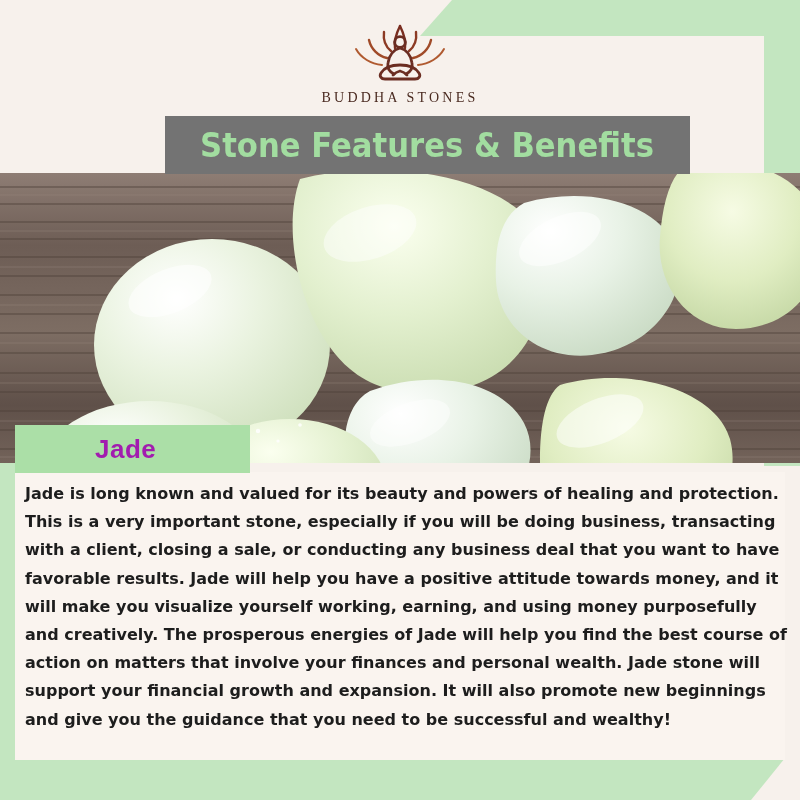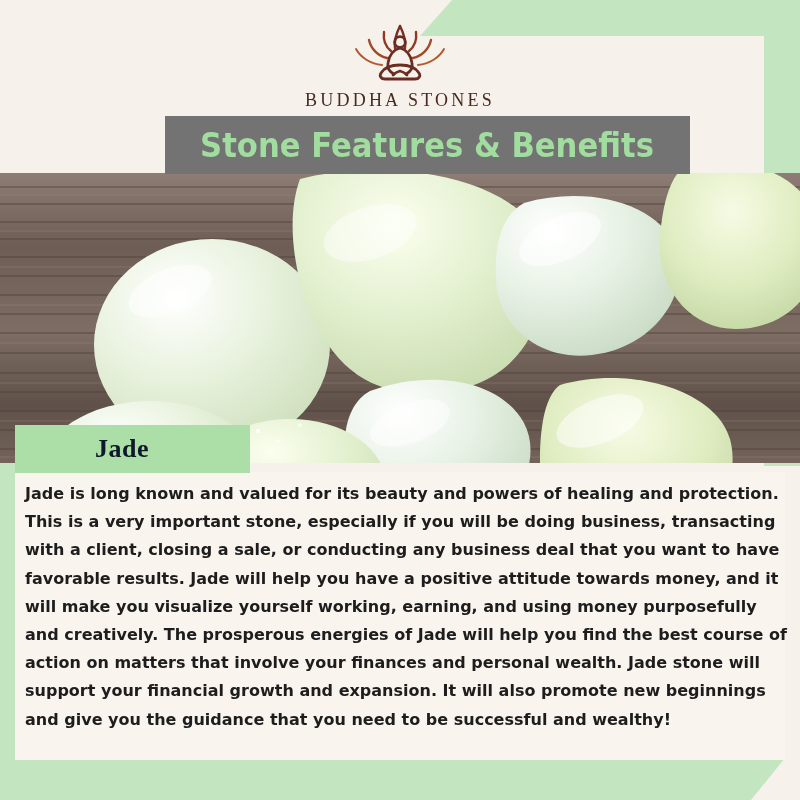--- a/index.html
+++ b/index.html
@@ -39,21 +39,21 @@
 
   
   .logo-block{
     position:absolute; top:18px; left:0; width:800px; height:100px;
     display:flex; flex-direction:column; align-items:center; justify-content:flex-start;
     z-index:5;
   }
   .logo-mark{ width:128px; height:70px; display:block; }
   .logo-word{
     font-family:"Liberation Serif", serif;
-    font-size:18px; letter-spacing:3.2px; color:#4a2a20;
+    font-size:14px; letter-spacing:3.2px; color:#4a2a20;
     margin-top:2px; white-space:nowrap;
   }
 
   
   .title-banner{
     position:absolute; top:116px; left:165px; width:525px; height:58px;
     background:#737373; z-index:6;
     display:flex; align-items:center; justify-content:center;
   }
   .title-text{
@@ -73,22 +73,22 @@
   }
   .photo svg{ display:block; width:800px; height:290px; }
 
   
   .jade-band{
     position:absolute; top:425px; left:15px; width:235px; height:48px;
     background:#abdfa7; z-index:7;
     display:flex; align-items:center;
   }
   .jade-text{
-    font-family:Liberation Serif, serif;
-    font-weight:bold; font-size:26px; color:#0f172a;
+    font-family:Liberation Sans, sans-serif;
+    font-weight:bold; font-size:26px; color:#a21caf;
     margin-left:80px; letter-spacing:.5px;
   }
 
   
   .content{
     position:absolute; top:472px; left:15px; width:770px; height:288px;
     background:#faf4ef; z-index:4;
     padding:8px 10px 0 10px;
   }
   .keywords{

